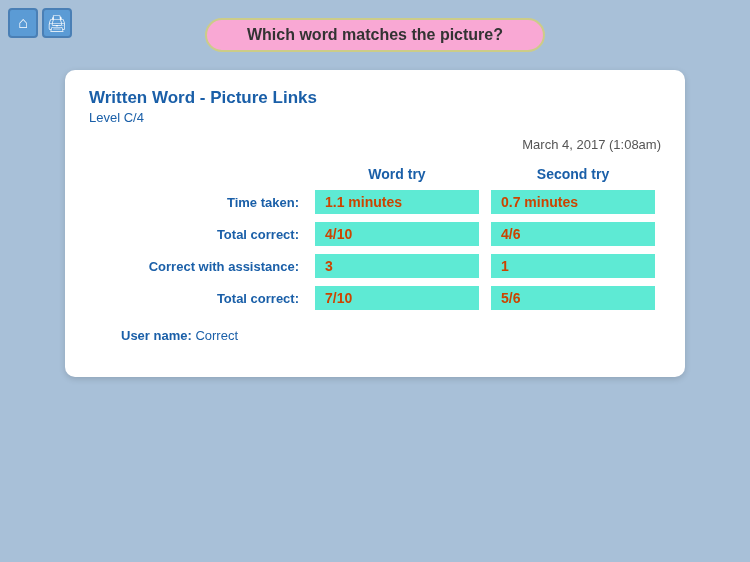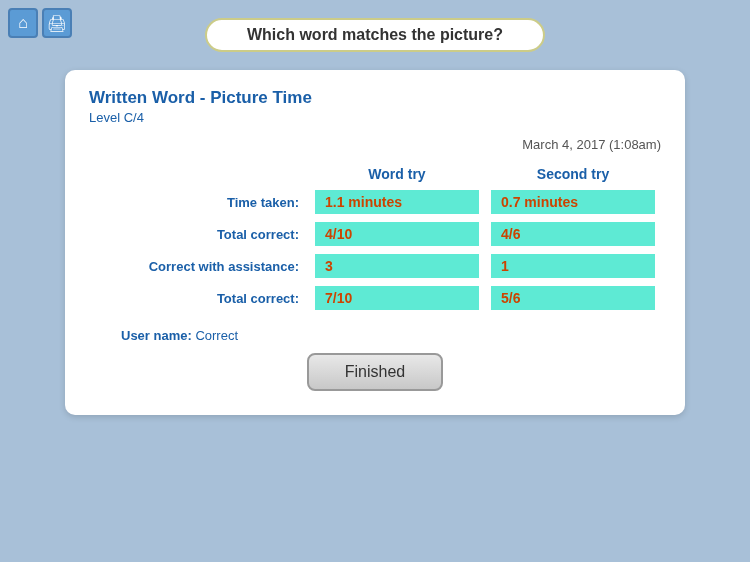--- a/index.html
+++ b/index.html
@@ -35,21 +35,21 @@
       color: white;
       font-size: 16px;
     }
 
     
     .title-bar {
       position: absolute;
       top: 18px;
       left: 50%;
       transform: translateX(-50%);
-      background: #ffffff;
+      background: #f9a8d4;
       border: 2px solid #cccc88;
       border-radius: 20px;
       padding: 6px 40px;
       white-space: nowrap;
     }
 
     .title-bar span {
       color: #333;
       font-size: 16px;
       font-weight: bold;
@@ -168,21 +168,21 @@
   <div class="toolbar-btn">
     <span>🖨</span>
   </div>
 </div>
 
 <div class="title-bar">
   <span>Which word matches the picture?</span>
 </div>
 
 <div class="card">
-  <div class="card-title">Written Word - Picture Time</div>
+  <div class="card-title">Written Word - Picture Links</div>
   <div class="card-subtitle">Level C/4</div>
 
   <div class="date-row">March 4, 2017 (1:08am)</div>
 
   <table class="results-table">
     <thead>
       <tr>
         <th class="col-header-empty"></th>
         <th>Word try</th>
         <th>Second try</th>
@@ -226,16 +226,13 @@
           </td>
         </tr>
       </tbody>
   </table>
 
   <div class="username-row">
     <strong>User name: </strong>
     <span>Correct</span>
   </div>
 
-  <div class="finished-btn-wrapper">
-    <button class="finished-btn">Finished</button>
-  </div>
 </div>
 
 </body></html>

